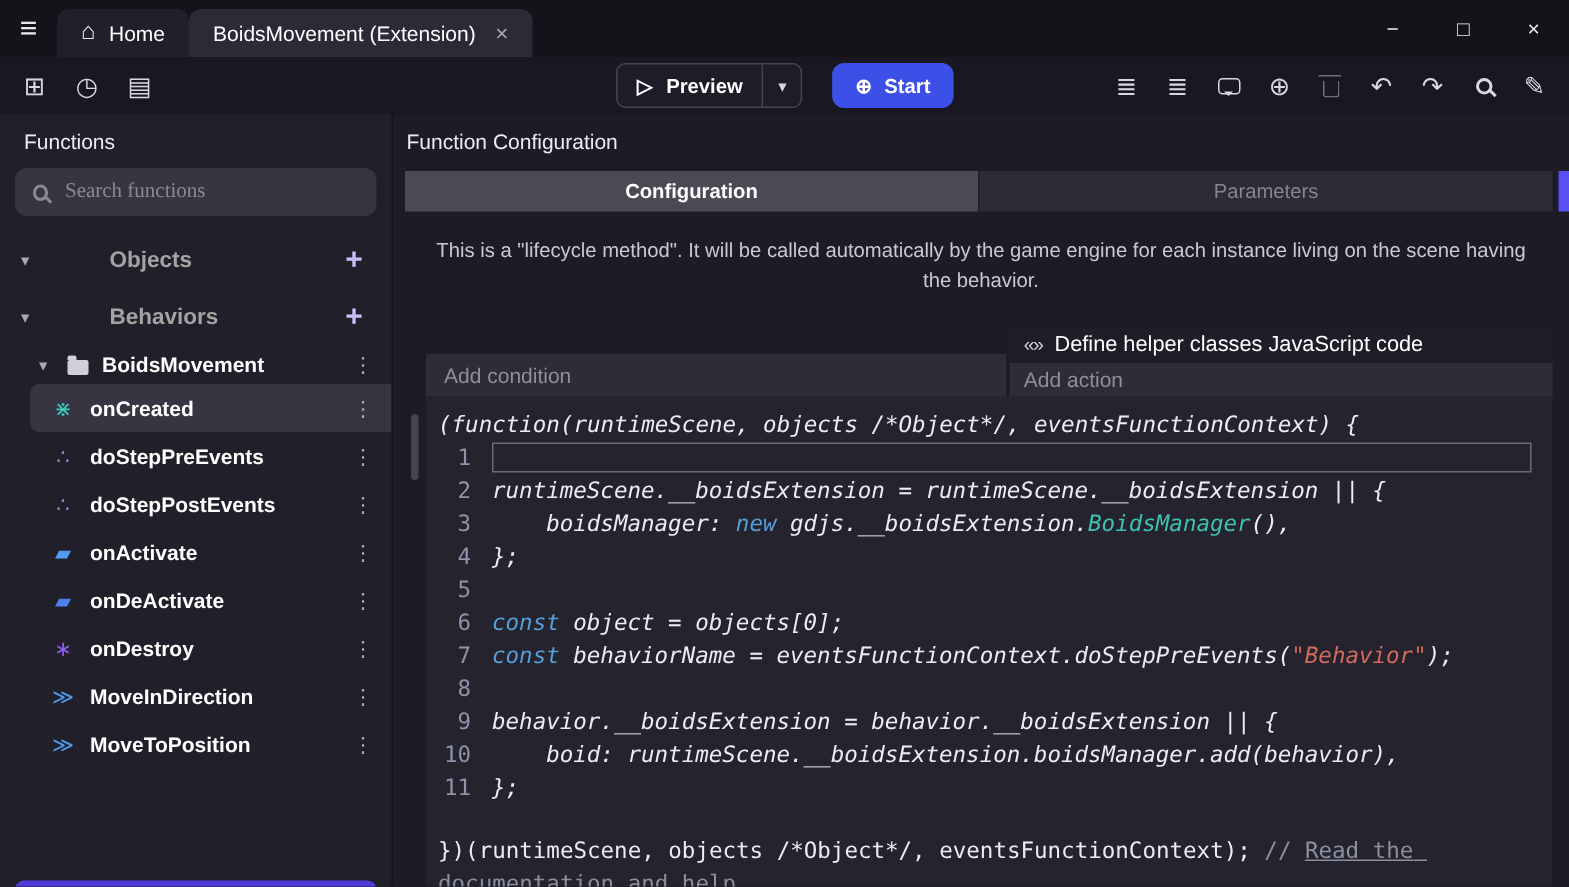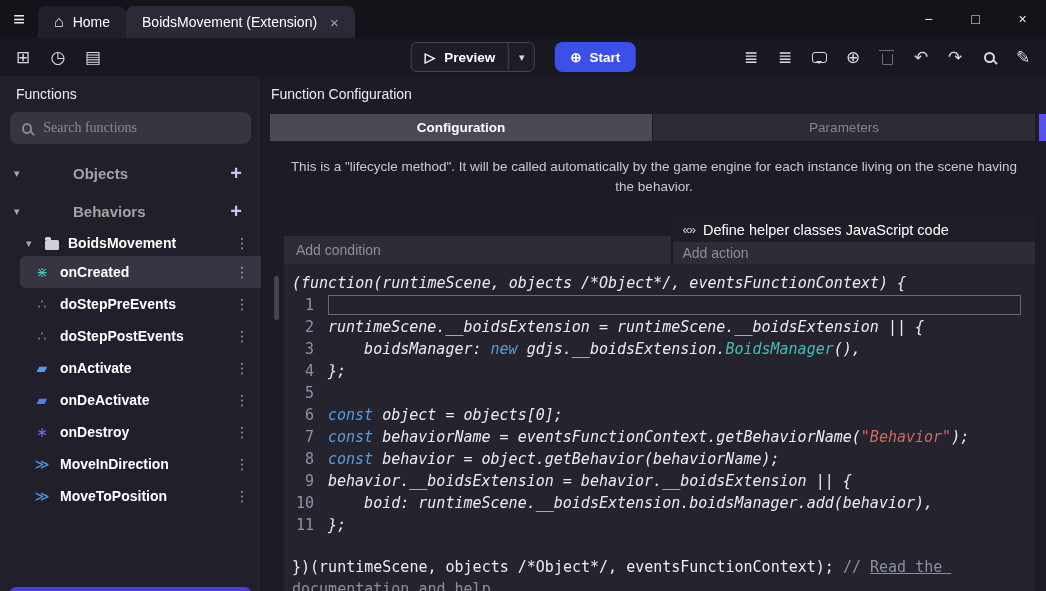--- a/index.html
+++ b/index.html
@@ -309,22 +309,22 @@
           <div class="code-line" data-interactable="false">
             <span class="code-text tok-p" data-interactable="false">(function(runtimeScene, objects /*Object*/, eventsFunctionContext) {</span>
           </div>
           <div data-interactable="false">
               <div class="code-line" data-interactable="false"><span class="ln" data-interactable="false">1</span><span class="edit-box" data-interactable="true"></span></div>
               <div class="code-line" data-interactable="false"><span class="ln" data-interactable="false">2</span><span class="code-text" data-interactable="false"><span class="tok-p">runtimeScene.__boidsExtension = runtimeScene.__boidsExtension || {</span></span></div>
               <div class="code-line" data-interactable="false"><span class="ln" data-interactable="false">3</span><span class="code-text" data-interactable="false"><span class="tok-p">    boidsManager: </span><span class="tok-k">new</span><span class="tok-p"> gdjs.__boidsExtension.</span><span class="tok-c">BoidsManager</span><span class="tok-p">(),</span></span></div>
               <div class="code-line" data-interactable="false"><span class="ln" data-interactable="false">4</span><span class="code-text" data-interactable="false"><span class="tok-p">};</span></span></div>
               <div class="code-line" data-interactable="false"><span class="ln" data-interactable="false">5</span><span class="code-text" data-interactable="false"></span></div>
               <div class="code-line" data-interactable="false"><span class="ln" data-interactable="false">6</span><span class="code-text" data-interactable="false"><span class="tok-k">const</span><span class="tok-p"> object = objects[0];</span></span></div>
-              <div class="code-line" data-interactable="false"><span class="ln" data-interactable="false">7</span><span class="code-text" data-interactable="false"><span class="tok-k">const</span><span class="tok-p"> behaviorName = eventsFunctionContext.getBehaviorName(</span><span class="tok-s">"Behavior"</span><span class="tok-p">);</span></span></div>
-              <div class="code-line" data-interactable="false"><span class="ln" data-interactable="false">8</span><span class="code-text" data-interactable="false"><span class="tok-k">const</span><span class="tok-p"> behavior = object.getBehavior(behaviorName);</span></span></div>
+              <div class="code-line" data-interactable="false"><span class="ln" data-interactable="false">7</span><span class="code-text" data-interactable="false"><span class="tok-k">const</span><span class="tok-p"> behaviorName = eventsFunctionContext.doStepPreEvents(</span><span class="tok-s">"Behavior"</span><span class="tok-p">);</span></span></div>
+              <div class="code-line" data-interactable="false"><span class="ln" data-interactable="false">8</span></div>
               <div class="code-line" data-interactable="false"><span class="ln" data-interactable="false">9</span><span class="code-text" data-interactable="false"><span class="tok-p">behavior.__boidsExtension = behavior.__boidsExtension || {</span></span></div>
               <div class="code-line" data-interactable="false"><span class="ln" data-interactable="false">10</span><span class="code-text" data-interactable="false"><span class="tok-p">    boid: runtimeScene.__boidsExtension.boidsManager.add(behavior),</span></span></div>
               <div class="code-line" data-interactable="false"><span class="ln" data-interactable="false">11</span><span class="code-text" data-interactable="false"><span class="tok-p">};</span></span></div>
             </div>
           <div class="code-footer" data-interactable="false"><span class="tok-p" data-interactable="false">})(runtimeScene, objects /*Object*/, eventsFunctionContext); </span><span class="tok-cm" data-interactable="false">// </span><span class="tok-lk" data-interactable="true">Read the documentation and help</span></div>
         </div>
       </div>
     </div>
   </main>
 </div>

